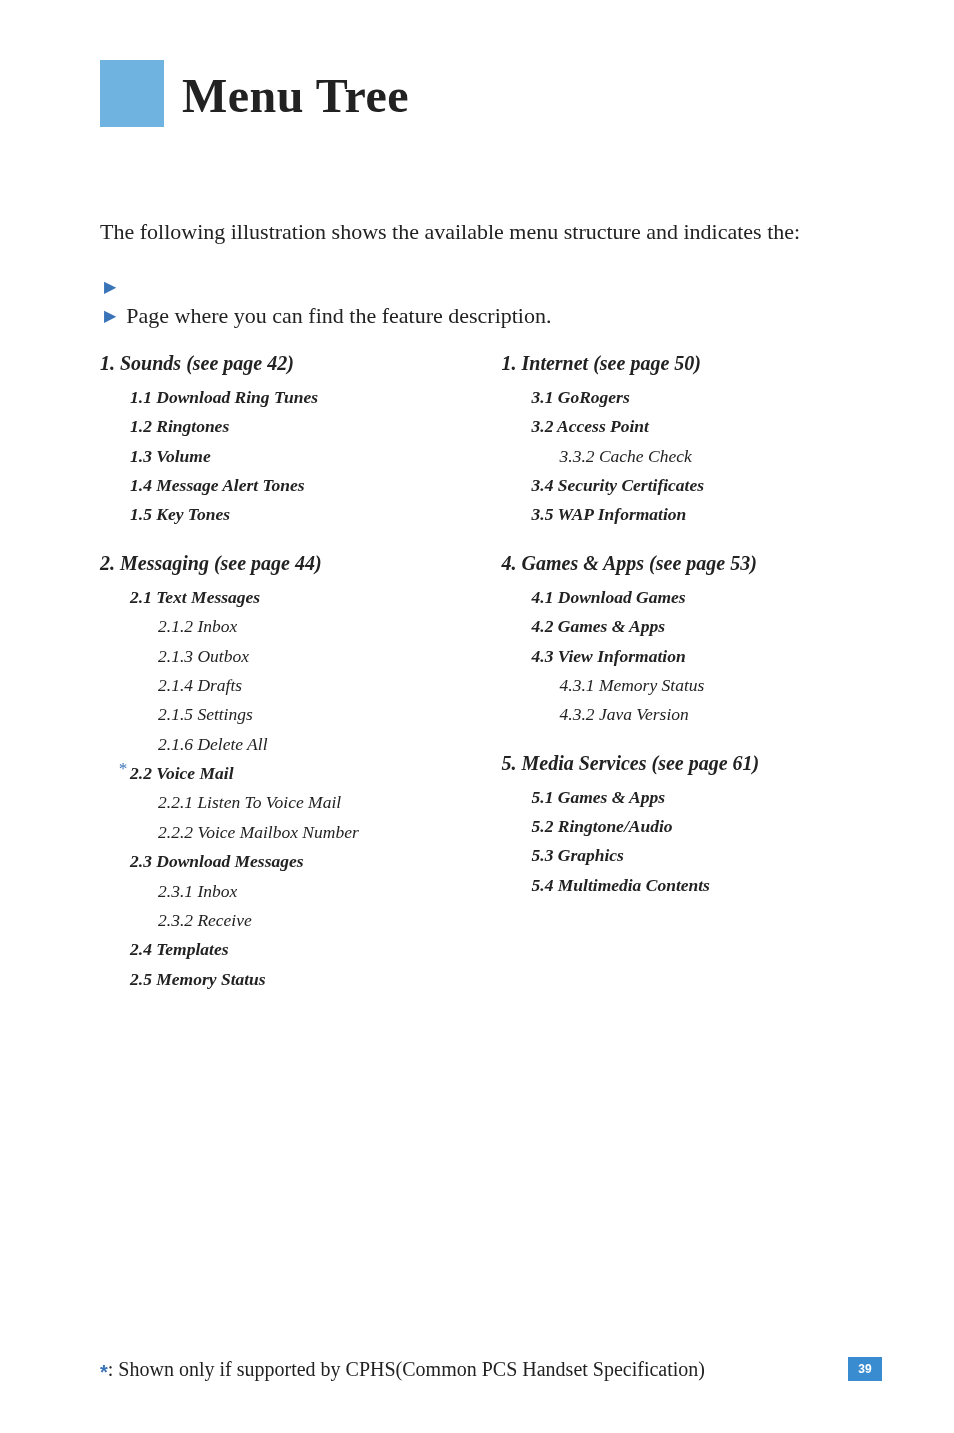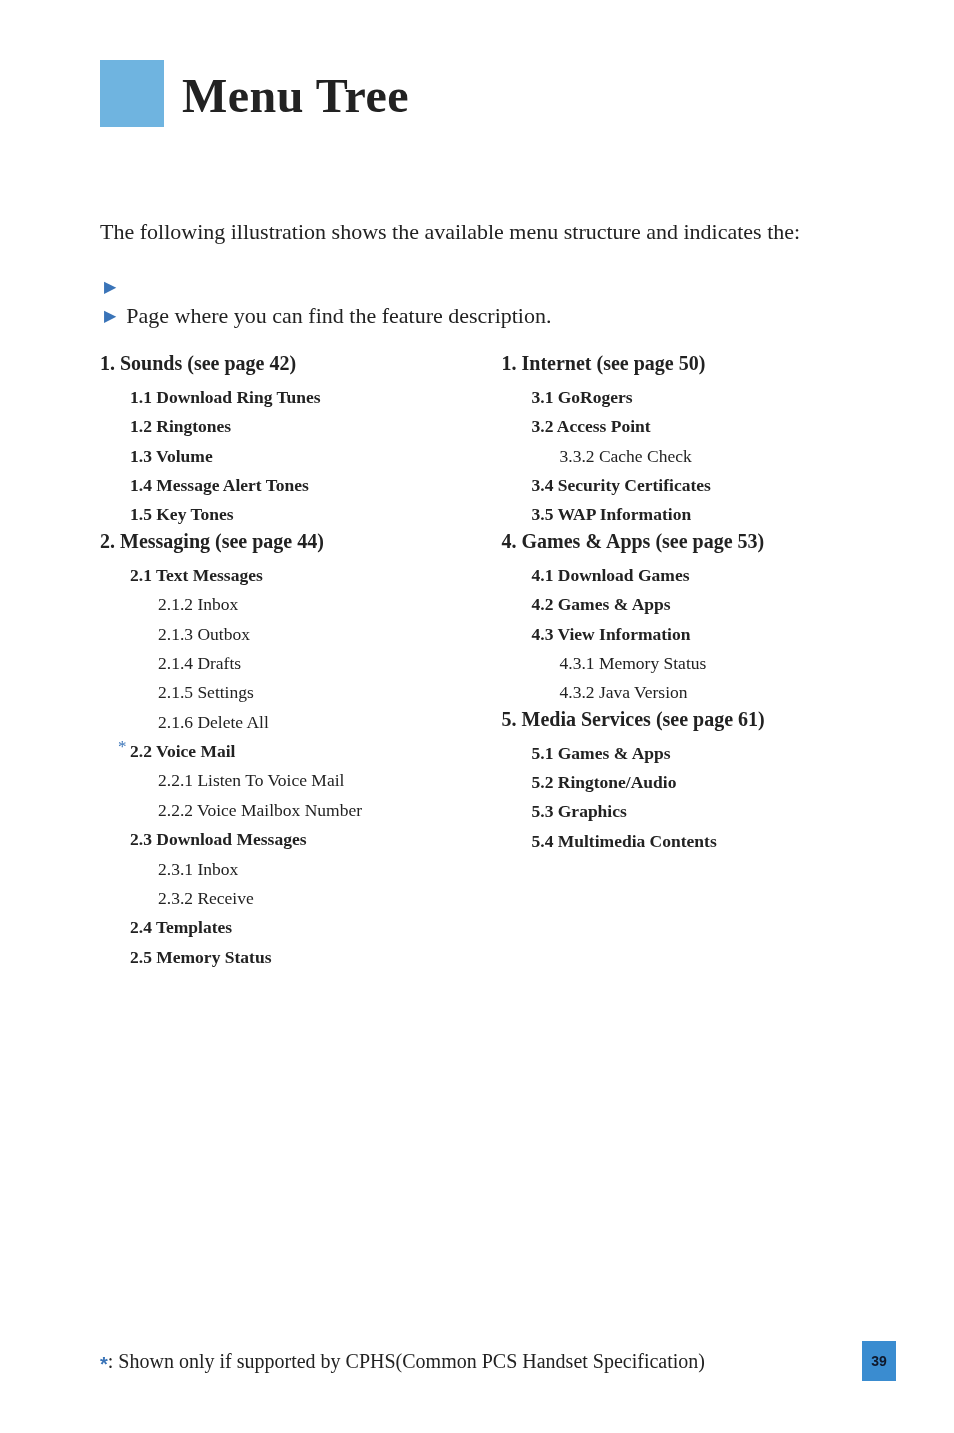--- a/index.html
+++ b/index.html
@@ -41,32 +41,33 @@
     line-height: 1.5;
   }
   .tri {
     color: #3a74b8;
     font-size: 16px;
     margin: 5px 10px 0 4px;
   }
   .columns {
     display: flex;
     gap: 24px;
+    font-style: italic;
   }
   .col {
     flex: 1;
     min-width: 0;
   }
   .menu-heading {
     font-family: 'Times New Roman', serif;
     font-weight: bold;
     font-size: 20px;
     margin-bottom: 8px;
   }
-  .menu-heading.spacer-top { }
+  .menu-heading.spacer-top { margin-top: 22px; }
   .sub1 {
     font-family: 'Times New Roman', serif;
     font-weight: bold;
     font-size: 17.5px;
     margin-left: 30px;
     line-height: 1.68;
     position: relative;
   }
   .sub2 {
     font-family: 'Times New Roman', serif;
@@ -79,45 +80,45 @@
     left: -12px;
     top: -4px;
     color: #3a74b8;
     font-size: 17px;
     font-weight: normal;
   }
   .footer {
     position: absolute;
     bottom: 52px;
     left: 100px;
-    right: 58px;
+    right: 72px;
     display: flex;
     align-items: center;
     justify-content: space-between;
   }
   .footnote {
     font-size: 20px;
     font-family: 'Times New Roman', serif;
   }
   .footnote-star {
     font-family: Arial, sans-serif;
     color: #3a74b8;
     font-weight: bold;
     font-size: 20px;
     position: relative;
     top: 3px;
   }
   .page-num {
     background: #3a8cd0;
-    color: #0f172a;
+    color: #ffffff;
     font-family: Arial, sans-serif;
     font-weight: bold;
-    font-size: 14px;
+    font-size: 12px;
     width: 34px;
-    height: 40px;
+    height: 24px;
     display: flex;
     align-items: center;
     justify-content: center;
   }
 </style>
 </head>
 <body>
 
 <div class="title-wrap">
   <div class="title-block"></div>

